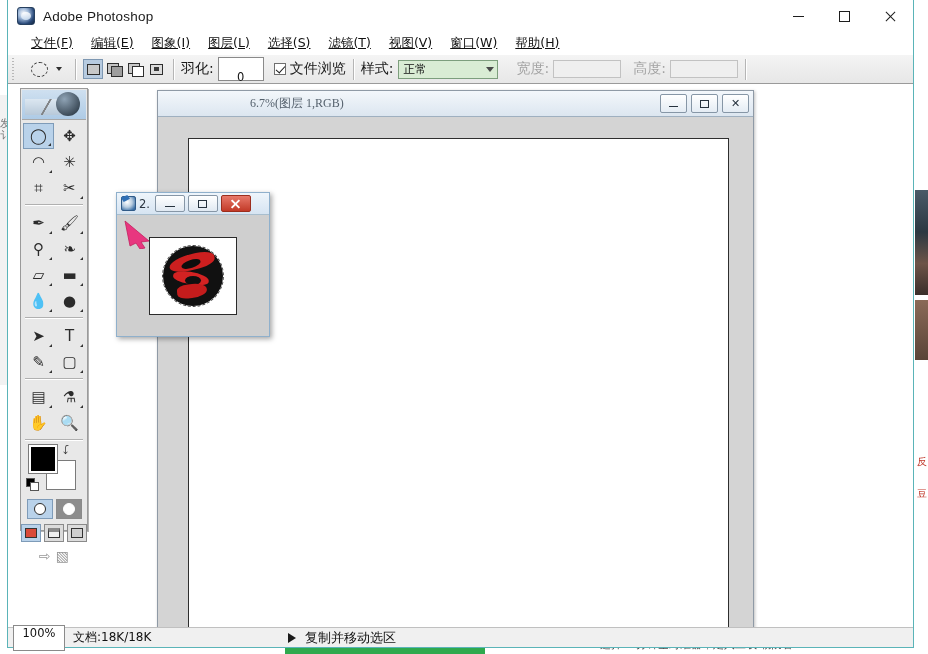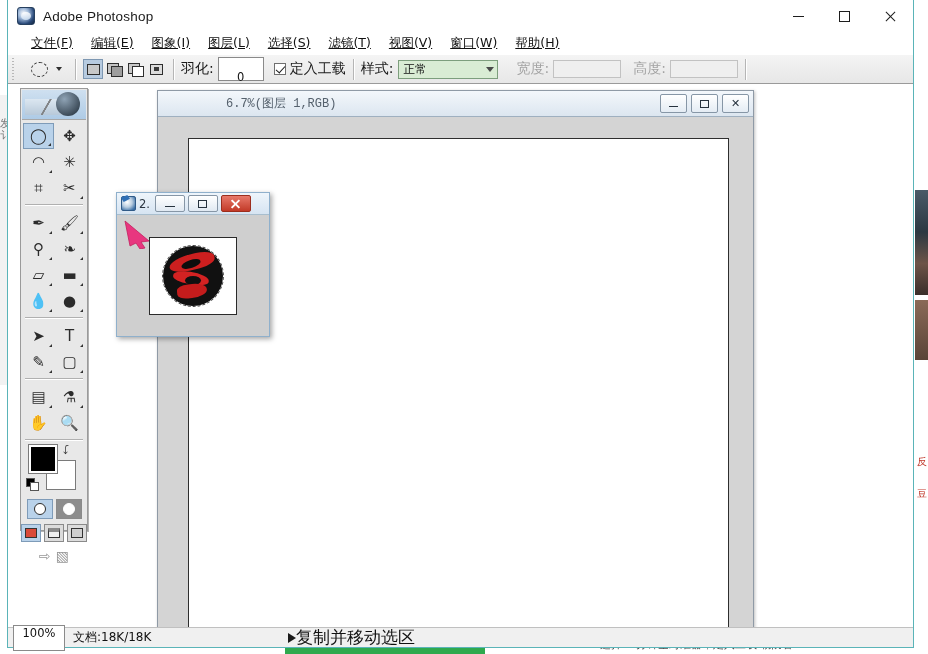--- a/index.html
+++ b/index.html
@@ -308,22 +308,22 @@
     box-shadow: 1px 1px 3px rgba(0,0,0,.25);
     display: flex; flex-direction: column;
   }
   .doc-titlebar {
     height: 26px; flex: none;
     background: linear-gradient(#f3f7fb, #dce6f0);
     border-bottom: 1px solid #9fb0c0;
     display: flex; align-items: center; position: relative;
   }
   .doc-title {
-    font-size: 12px; color: #55616d; margin-left: 68px;
-    font-family: Liberation Mono, monospace; white-space: nowrap;
+    font-size: 12px; color: #55616d; margin-left: 92px;
+    font-family: Liberation Serif, serif; white-space: nowrap;
   }
   .doc-btns { position: absolute; right: 4px; top: 3px; display: flex; gap: 4px; }
   .doc-btn {
     width: 27px; height: 19px;
     border: 1px solid #8696a6; border-radius: 2px;
     background: linear-gradient(#ffffff, #e4ecf4);
     display:flex; align-items:center; justify-content:center;
     font-size: 11px; color: #26323e;
   }
   .doc-btn .m { width: 9px; height: 1.5px; background:#26323e; margin-top:6px; }
@@ -435,21 +435,21 @@
     margin-left: 8px; font-size: 12px; color: #111;
     font-family: "DejaVu Sans", sans-serif; white-space: nowrap;
   }
   .st-arrow {
     position: absolute; left: 280px; top: 5px;
     width: 0; height: 0;
     border-top: 5px solid transparent; border-bottom: 5px solid transparent;
     border-left: 8px solid #1a1a1a;
   }
   .st-hint {
-    position: absolute; left: 288px; font-size: 17px; color: #111;
+    position: absolute; left: 297px; font-size: 13px; color: #111;
     font-family: "DejaVu Sans", sans-serif; white-space: nowrap;
   }
 </style>
 </head>
 <body>
 
 <div id="desktop">
   <div class="bg-strip-left"></div>
   <div class="bg-glyph" style="left:0px; top:118px;">发<br>讠</div>
 
@@ -519,21 +519,21 @@
         </div>
     </div>
 
     <div class="vsep"></div>
 
     <div class="opt-label">羽化:</div>
     <div class="feather-input">0 象素</div>
 
     <div class="chk-wrap">
       <div class="chkbox checked"></div>
-      <div class="opt-label">定入工载</div>
+      <div class="opt-label">文件浏览</div>
     </div>
 
     <div class="vsep"></div>
 
     <div class="opt-label">样式:</div>
     <div class="style-select">
       <span class="sv">正常</span>
       <span class="arrow"></span>
     </div>
 

